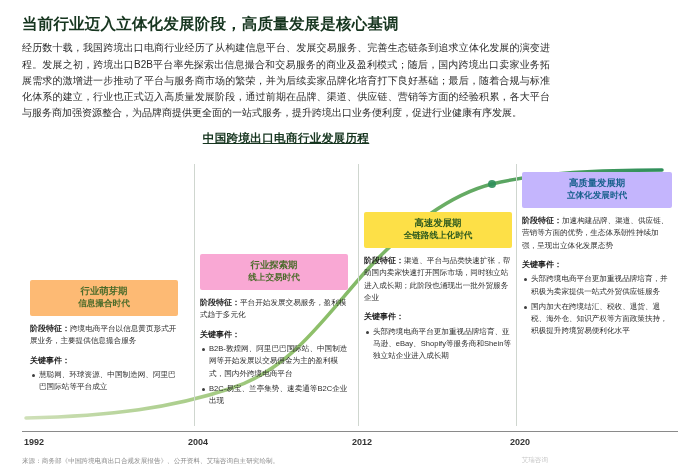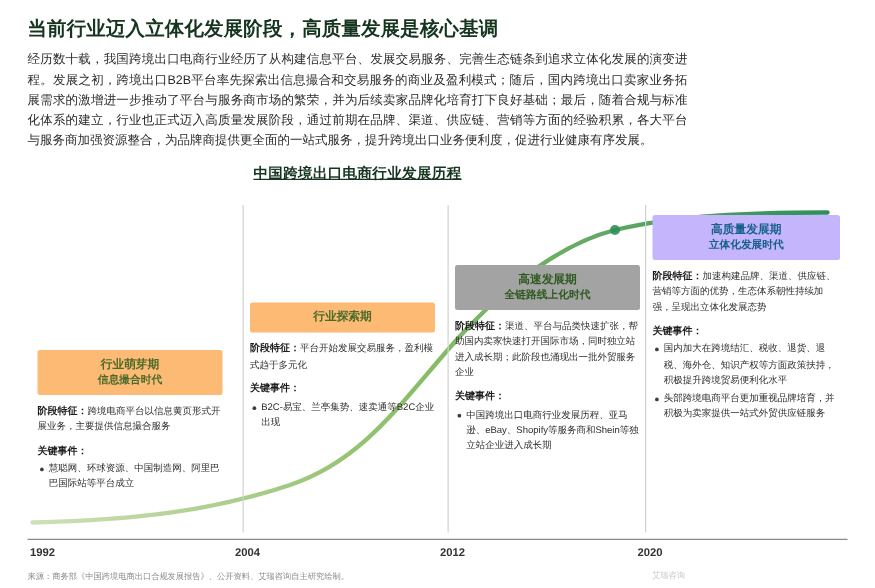--- a/index.html
+++ b/index.html
@@ -191,63 +191,65 @@
           <span class="blk-title">阶段特征：</span><span class="blk-text">跨境电商平台以信息黄页形式开展业务，主要提供信息撮合服务</span>
         </div>
         <div class="blk-title spaced">关键事件：</div>
         <ul class="bullets">
           <li>慧聪网、环球资源、中国制造网、阿里巴巴国际站等平台成立</li>
         </ul>
       </div>
     </div>
 
     <div class="stage" style="left:178px; top:92px;">
-      <div class="stage-head" style="background:#fdba74;">
+      <div class="stage-head" style="background:#f9a8d4;margin-top:12px;">
         <span class="t1" style="color:#4a6b2a;">行业探索期</span>
+        <span class="t2" style="color:#4a6b2a;">线上交易时代</span>
       </div>
       <div class="stage-body">
         <div>
           <span class="blk-title">阶段特征：</span><span class="blk-text">平台开始发展交易服务，盈利模式趋于多元化</span>
         </div>
         <div class="blk-title spaced">关键事件：</div>
         <ul class="bullets">
+          <li>B2B-敦煌网、阿里巴巴国际站、中国制造网等开始发展以交易佣金为主的盈利模式，国内外跨境电商平台</li>
           <li>B2C-易宝、兰亭集势、速卖通等B2C企业出现</li>
         </ul>
       </div>
     </div>
 
     <div class="stage" style="left:342px; top:62px;">
-      <div class="stage-head" style="background:#a3a3a3;">
+      <div class="stage-head" style="background:#fde047;">
         <span class="t1" style="color:#2e5a1e;">高速发展期</span>
         <span class="t2" style="color:#2e5a1e;">全链路线上化时代</span>
       </div>
       <div class="stage-body">
         <div>
           <span class="blk-title">阶段特征：</span><span class="blk-text">渠道、平台与品类快速扩张，帮助国内卖家快速打开国际市场，同时独立站进入成长期；此阶段也涌现出一批外贸服务企业</span>
         </div>
         <div class="blk-title spaced">关键事件：</div>
         <ul class="bullets">
-          <li>中国跨境出口电商行业发展历程、亚马逊、eBay、Shopify等服务商和Shein等独立站企业进入成长期</li>
+          <li>头部跨境电商平台更加重视品牌培育、亚马逊、eBay、Shopify等服务商和Shein等独立站企业进入成长期</li>
         </ul>
       </div>
     </div>
 
     <div class="stage" style="left:500px; top:22px; width:150px;">
       <div class="stage-head" style="background:#c4b5fd;">
         <span class="t1" style="color:#17608c;">高质量发展期</span>
         <span class="t2" style="color:#17608c;">立体化发展时代</span>
       </div>
       <div class="stage-body">
         <div>
           <span class="blk-title">阶段特征：</span><span class="blk-text">加速构建品牌、渠道、供应链、营销等方面的优势，生态体系朝性持续加强，呈现出立体化发展态势</span>
         </div>
         <div class="blk-title spaced">关键事件：</div>
         <ul class="bullets">
+          <li>头部跨境电商平台更加重视品牌培育，并积极为卖家提供一站式外贸供应链服务</li>
           <li>国内加大在跨境结汇、税收、退货、退税、海外仓、知识产权等方面政策扶持，积极提升跨境贸易便利化水平</li>
-          <li>头部跨境电商平台更加重视品牌培育，并积极为卖家提供一站式外贸供应链服务</li>
         </ul>
       </div>
     </div>
 
     <div class="axis"></div>
     <div class="axis-label" style="left:2px;">1992</div>
     <div class="axis-label" style="left:166px;">2004</div>
     <div class="axis-label" style="left:330px;">2012</div>
     <div class="axis-label" style="left:488px;">2020</div>
 

